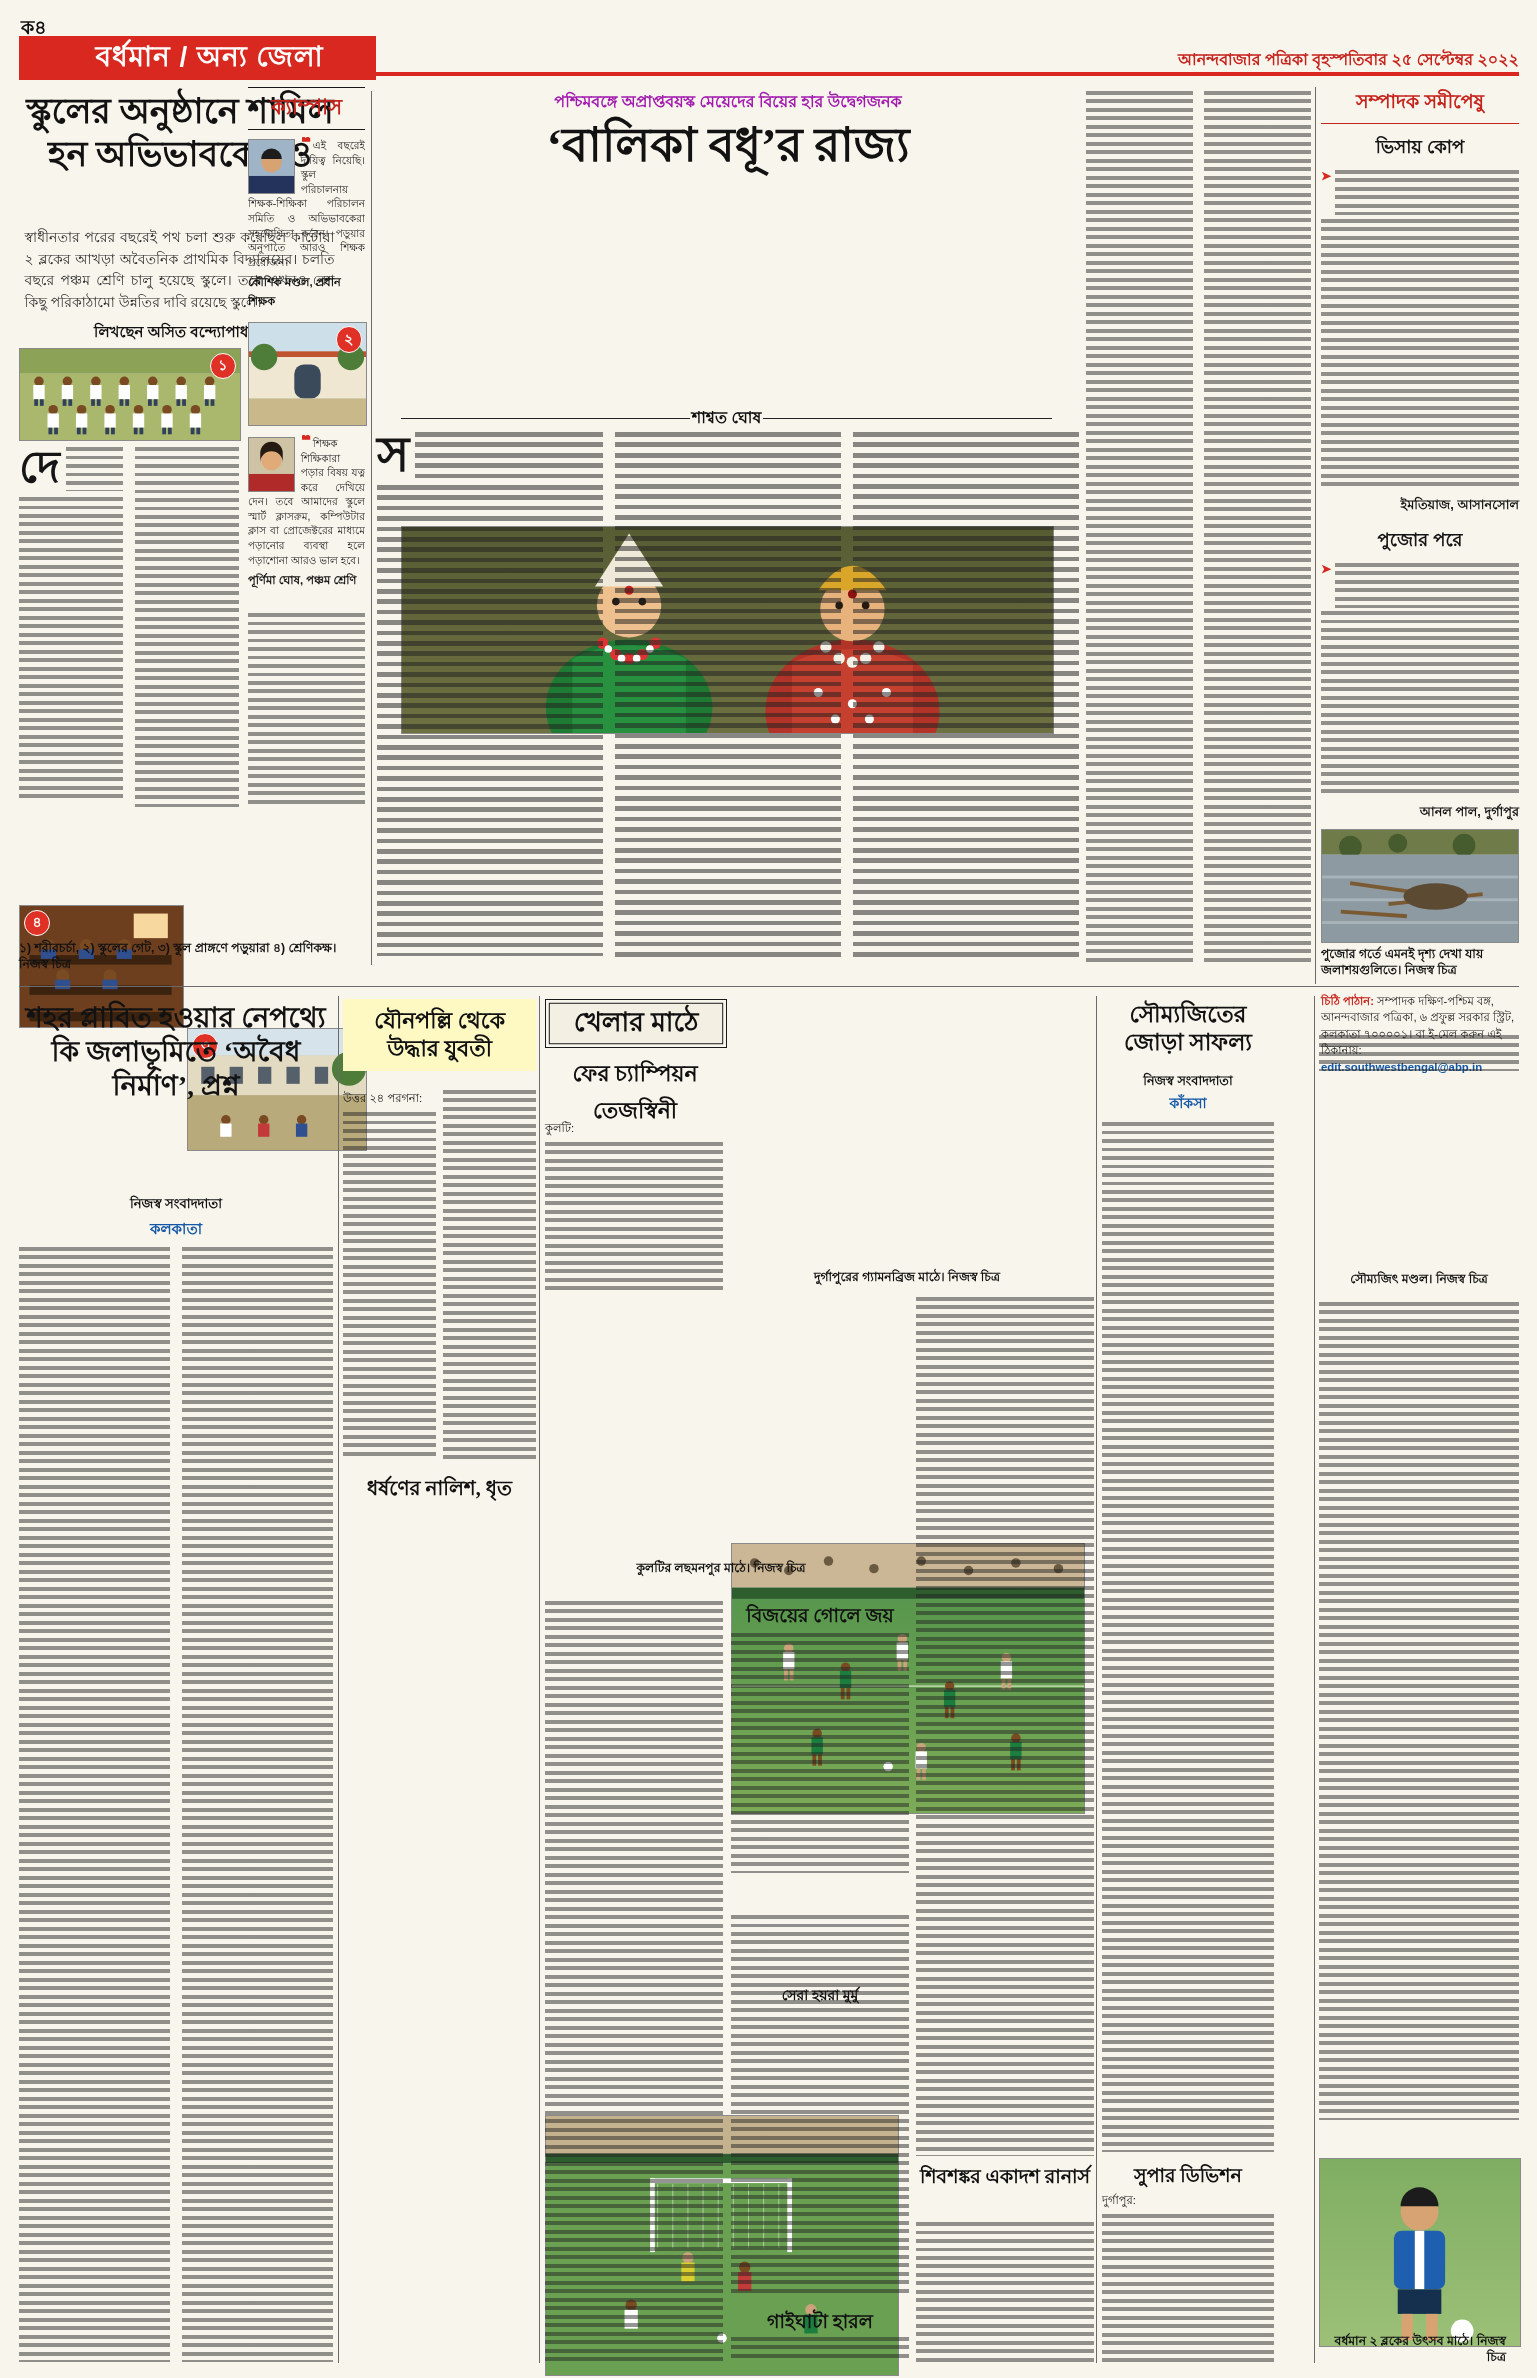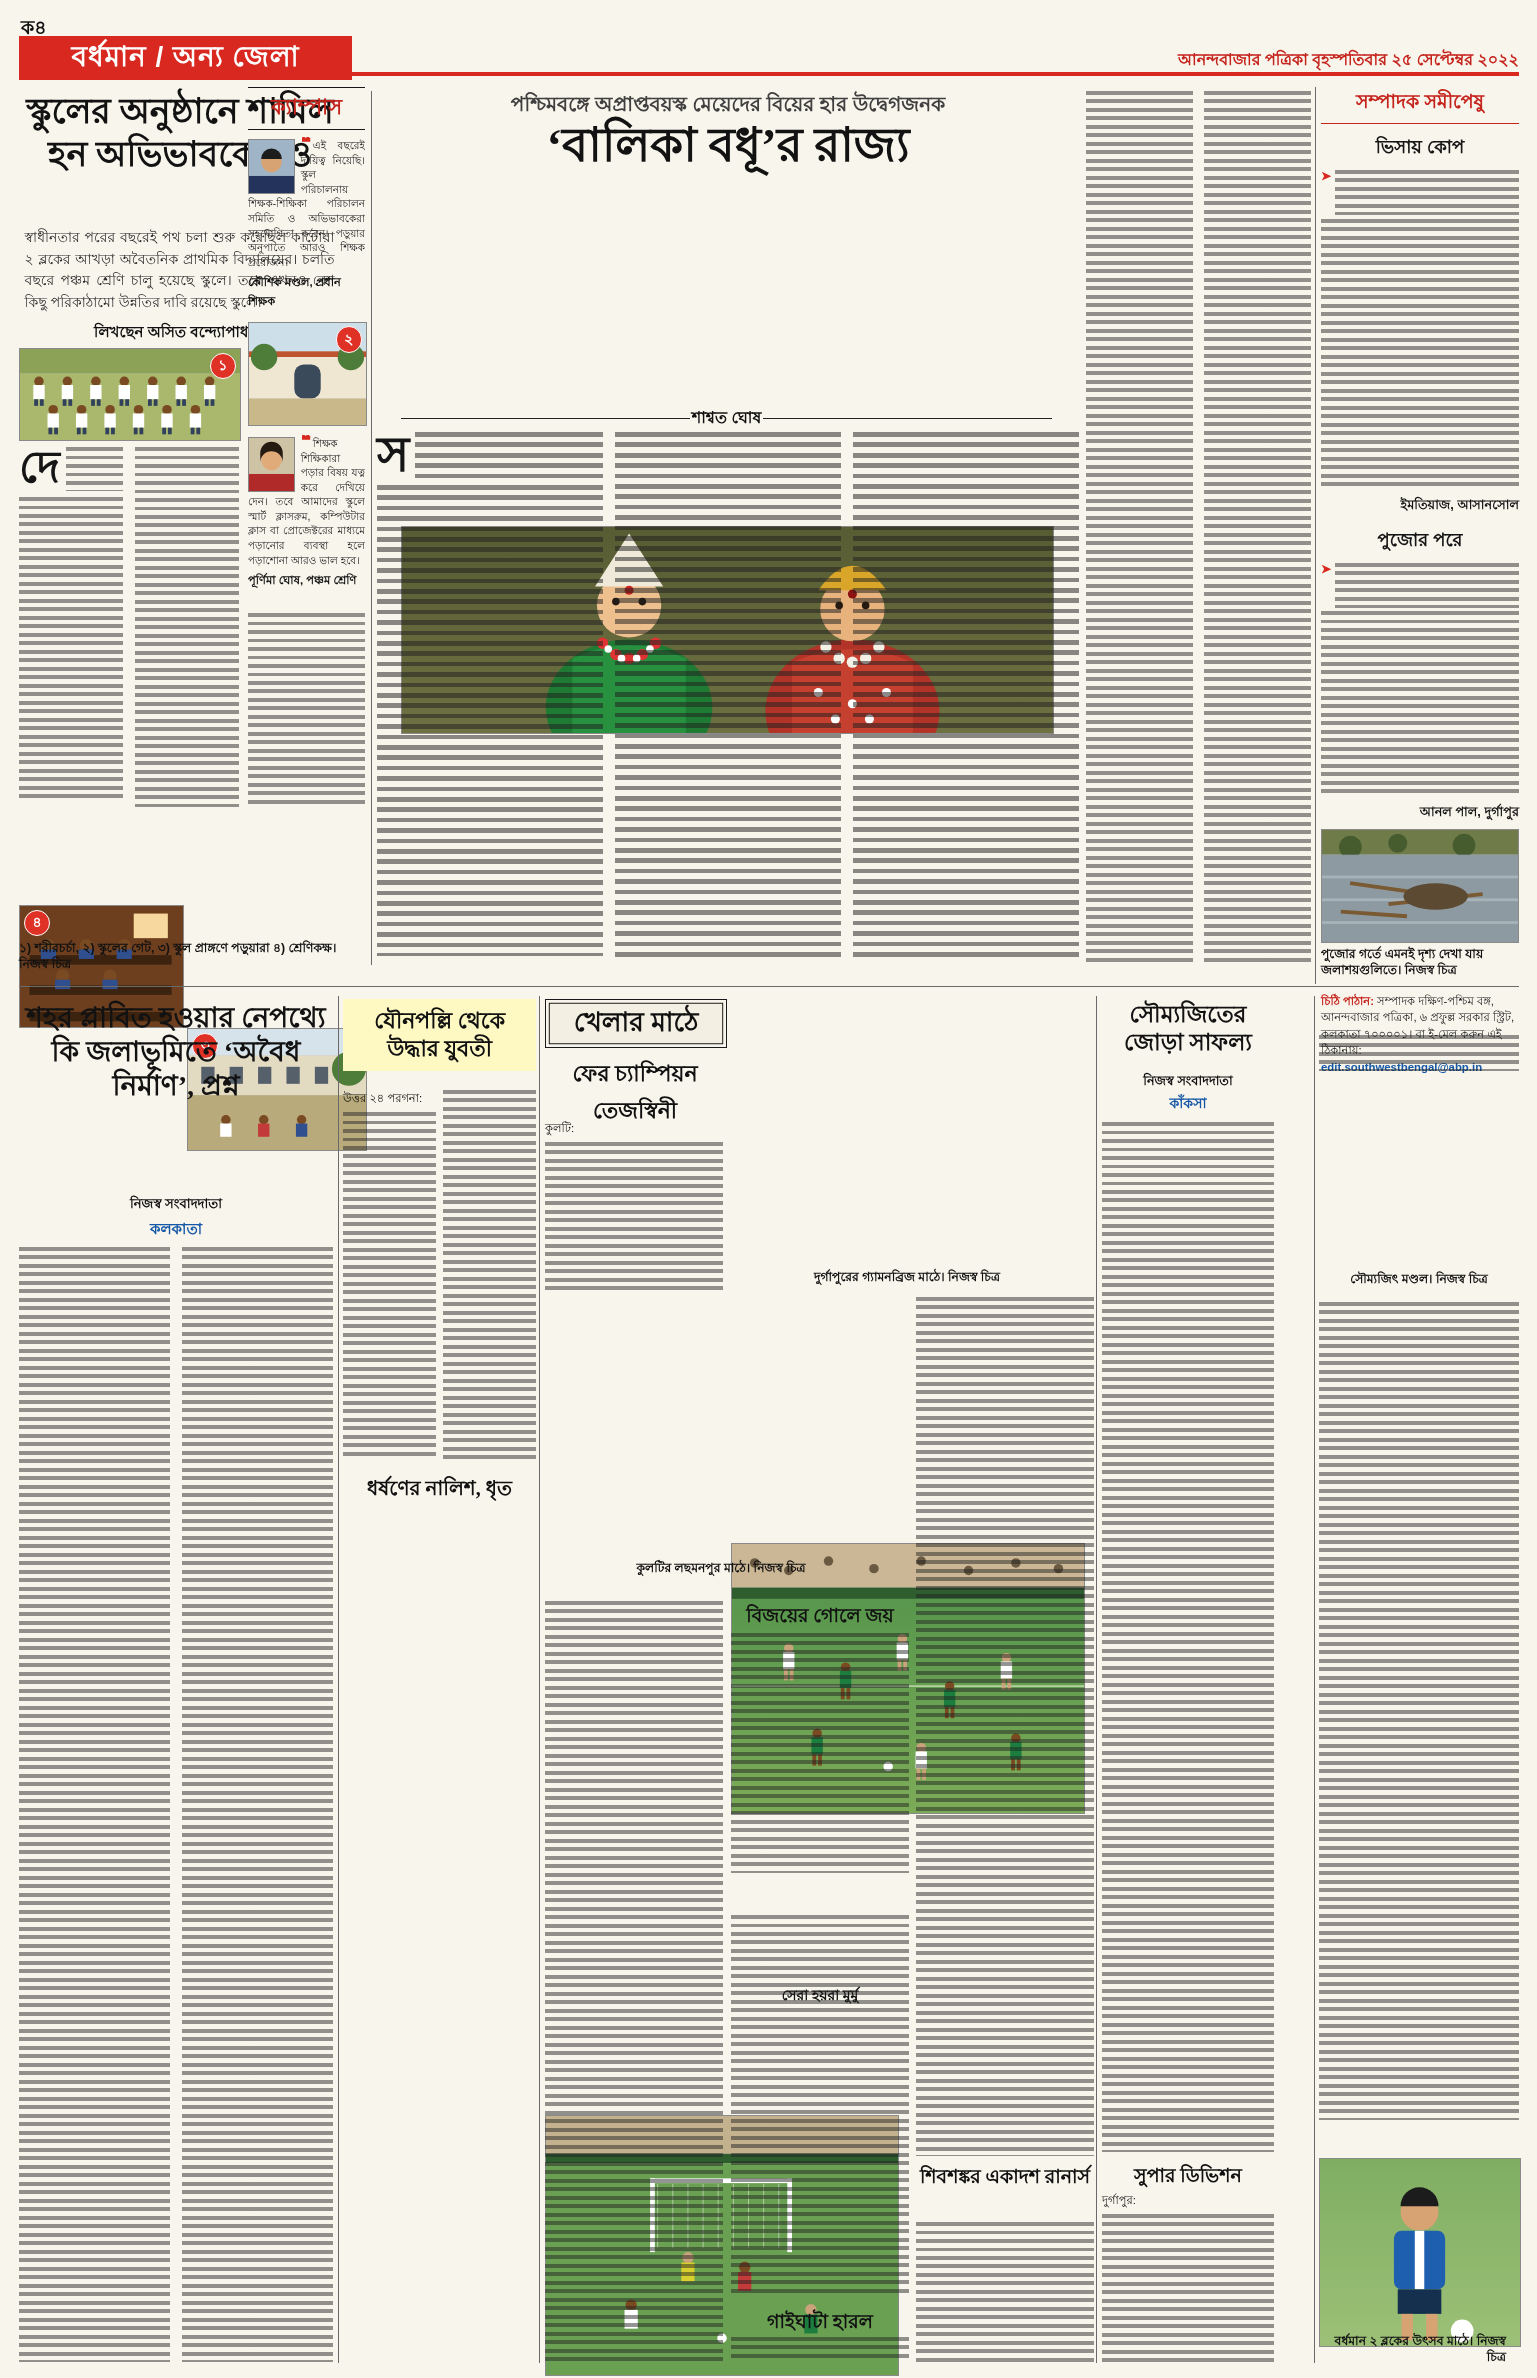--- a/index.html
+++ b/index.html
@@ -6,28 +6,28 @@
   .page{
     position:relative;width:1538px;height:2378px;margin:0 auto;
     background:#f8f5ec;color:#151515;
     font-family:"Liberation Sans",sans-serif;overflow:hidden;
   }
   .abs{position:absolute;}
   .serif{font-family:"Liberation Serif",serif;}
   
   .pagecode{font-weight:800;font-size:19px;color:#111;}
   .banner{background:#d8281f;color:#fff;display:flex;align-items:center;justify-content:center;
-          font-weight:800;font-size:28px;letter-spacing:0.9px;}
+          font-weight:800;font-size:28px;letter-spacing:0.9px;padding-left:24px;}
   .banner-rule{background:#d8281f;}
   .edition{color:#c5241d;font-weight:700;font-size:16px;text-align:right;}
   
   .hl{font-weight:800;color:#121212;text-align:center;line-height:1.22;}
   .standfirst{font-size:14px;line-height:1.55;color:#2c2c2c;text-align:justify;margin:0;}
   .byline{font-weight:800;font-size:15px;text-align:center;color:#111;}
-  .kicker{font-weight:800;font-size:20px;text-align:center;color:#404040;}
+  .kicker{font-weight:800;font-size:16px;text-align:center;color:#a21caf;}
   .dateline-blue{color:#1558a7;font-weight:800;}
   
   .gk{background-image:repeating-linear-gradient(180deg,rgba(32,32,32,.52) 0 4.7px,rgba(0,0,0,0) 4.7px 10.4px);}
   .gk.fine{background-image:repeating-linear-gradient(180deg,rgba(32,32,32,.48) 0 3.8px,rgba(0,0,0,0) 3.8px 8.5px);}
   .cols{display:flex;gap:11.4px;}
   .cols>*{flex:1;}
   .droprow{display:flex;align-items:flex-start;gap:5.7px;margin-bottom:5.7px;}
   .dropcap{font-weight:800;font-size:44px;line-height:.95;font-family:"Liberation Serif",serif;}
   
   .photo{position:relative;overflow:hidden;border:0.9px solid #8a8a8a;background:#ccc;}

